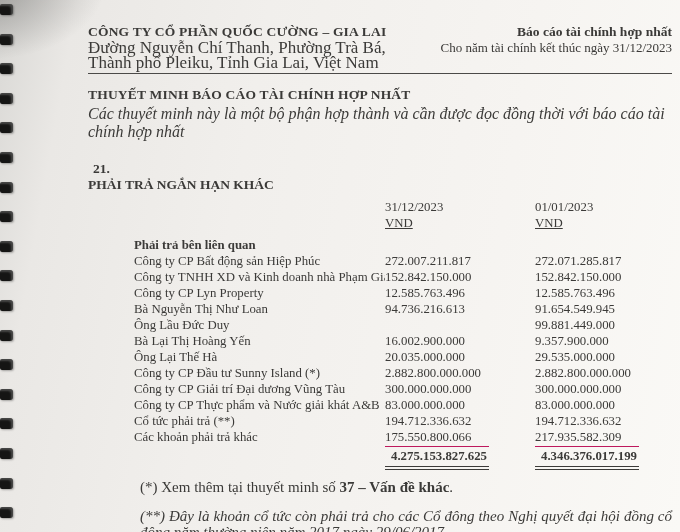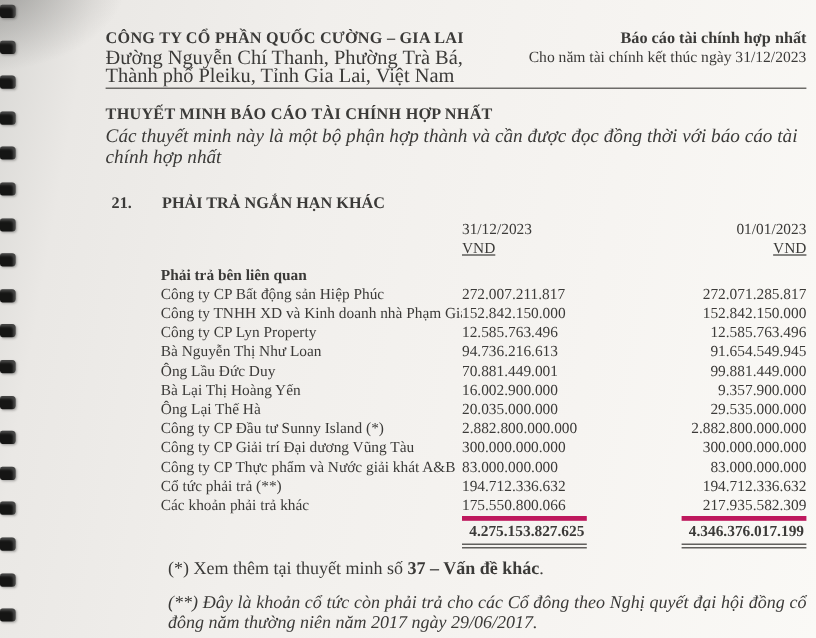--- a/index.html
+++ b/index.html
@@ -20,32 +20,32 @@
   .content{position:absolute;left:88px;top:24px;width:584px;}
   .hdr{display:flex;justify-content:space-between;}
   .company{font-weight:bold;font-size:13.5px;line-height:16px;letter-spacing:.2px;}
   .addr{font-size:17px;line-height:15px;}
   .hdr-right{text-align:right;}
   .report-type{font-weight:bold;font-size:13.5px;line-height:16px;}
   .report-period{font-size:13px;line-height:15px;margin-left:32px;}
   .rule{border:0;border-top:1.6px solid #4b4a48;margin:3px 0 0 0;}
   .doc-title{font-weight:bold;font-size:13.5px;margin-top:13px;letter-spacing:.2px;}
   .doc-subtitle{font-style:italic;font-size:16px;margin-top:2px;}
-  .section{display:flex;font-weight:bold;font-size:13.5px;margin-top:20px;}
+  .section{display:flex;font-weight:bold;font-size:13.5px;margin-top:20px;flex-direction:column;}
   .sec-num{width:47px;padding-left:5px;box-sizing:border-box;}
   .tbl{margin-top:6px;font-size:12.8px;}
   .trow{display:flex;padding-left:46px;line-height:16px;}
   .lbl{flex:1;white-space:nowrap;overflow:hidden;}
   .v{width:150px;text-align:left;white-space:nowrap;}
-  .vb{width:137px;text-align:right;white-space:nowrap;}
+  .vb{width:137px;text-align:left;white-space:nowrap;}
   .group .lbl{font-weight:bold;}
   .colhead{margin-bottom:6px;}
   .unit{text-decoration:underline;}
   .total{font-weight:bold;margin-top:1px;}
-  .tline{display:inline-block;border-top:4px solid #be185d;border-bottom:4px double #3c3b39;padding:1px 2px 2px 6px;}
+  .tline{display:inline-block;border-top:1px solid #be185d;border-bottom:4px double #3c3b39;padding:1px 2px 2px 6px;}
   .fn{padding-left:52px;font-size:15px;line-height:16.5px;margin-top:9px;}
   .fn-first{margin-top:9px;}
   .fn-second{margin-top:12px;text-align:justify;font-style:italic;}
   .fnb{font-weight:bold;}
 </style>
 </head>
 <body>
 
 <div class="binding">
     <div class="ring" style="top: 4px;"></div>
@@ -124,21 +124,20 @@
         <span class="v">12.585.763.496</span>
         <span class="vb">12.585.763.496</span>
       </div>
     <div class="trow">
         <span class="lbl">Bà Nguyễn Thị Như Loan</span>
         <span class="v">94.736.216.613</span>
         <span class="vb">91.654.549.945</span>
       </div>
     <div class="trow">
         <span class="lbl">Ông Lầu Đức Duy</span>
-        <span class="v">70.881.449.001</span>
         <span class="vb">99.881.449.000</span>
       </div>
     <div class="trow">
         <span class="lbl">Bà Lại Thị Hoàng Yến</span>
         <span class="v">16.002.900.000</span>
         <span class="vb">9.357.900.000</span>
       </div>
     <div class="trow">
         <span class="lbl">Ông Lại Thế Hà</span>
         <span class="v">20.035.000.000</span>

